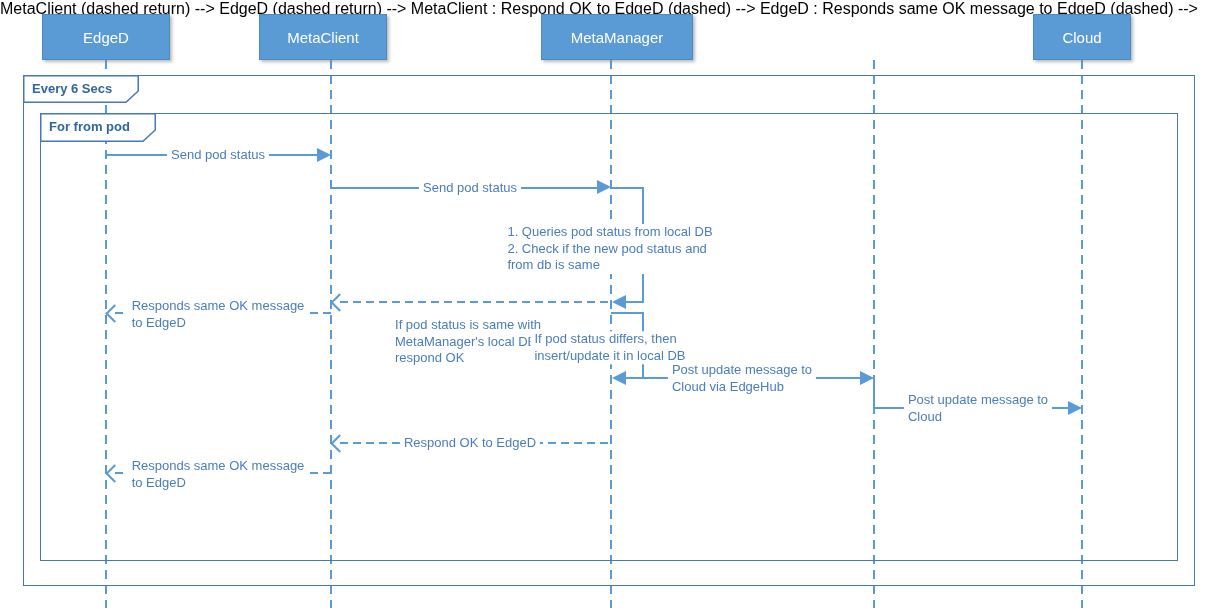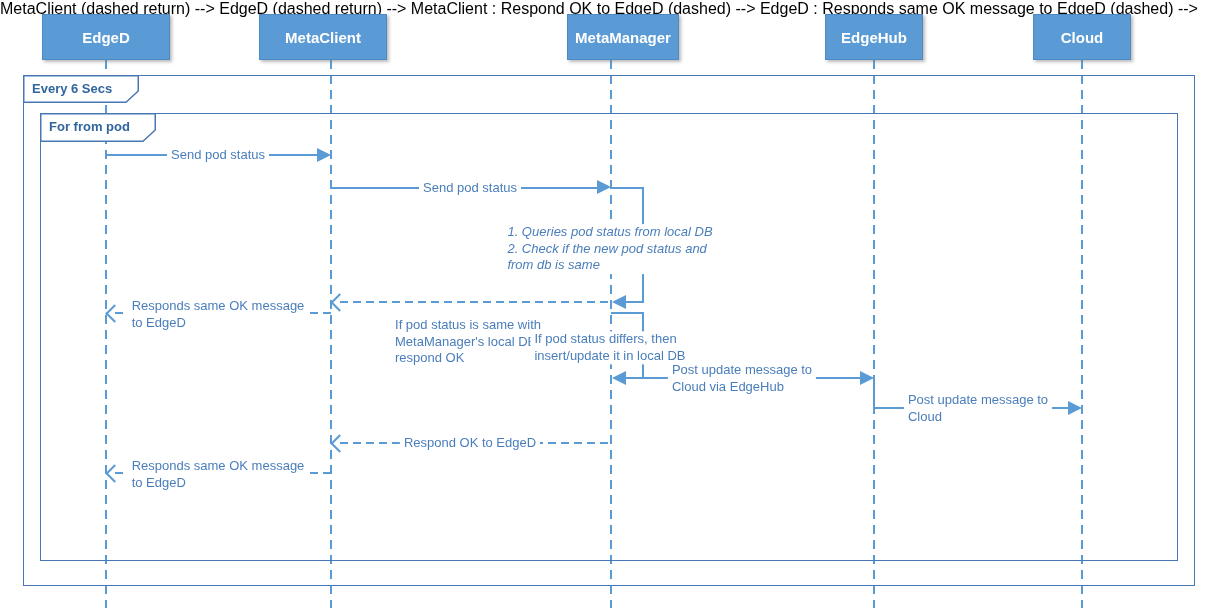--- a/index.html
+++ b/index.html
@@ -5,21 +5,21 @@
   html,body{margin:0;padding:0;background:#fff;}
   .canvas{
     position:relative;width:1213px;height:612px;background:#ffffff;
     font-family:"Liberation Sans",sans-serif;overflow:hidden;
   }
   
   .actor{
     position:absolute;top:14px;height:46px;z-index:6;
     background:var(--boxFill);color:var(--boxText);
     display:flex;align-items:center;justify-content:center;
-    font-weight:bold;font-size:15px;
+    font-weight:normal;font-size:15px;
     border:1px solid #4e8ac2;box-shadow:2px 2px 3px rgba(130,130,130,.55);
     box-sizing:border-box;
   }
   
   .lifeline{
     position:absolute;top:60px;height:548px;width:2px;z-index:1;
     background:repeating-linear-gradient(to bottom,var(--line) 0 9px,transparent 9px 15px);
   }
   
   .frame{position:absolute;border:1.5px solid var(--frame);box-sizing:border-box;background:transparent;z-index:2;}
@@ -75,40 +75,39 @@
   <div class="frag-label" style="left:40px;top:113px;width:116px;height:29px;">
     <svg width="116" height="29">
       <polygon points="0.75,0.75 115.25,0.75 115.25,17 103,28.25 0.75,28.25" fill="#ffffff" stroke="#4778b3" stroke-width="1.5"></polygon>
     </svg>
     <span>For from pod</span>
   </div>
 
   
   <div class="actor" style="left:42px;width:128px;">EdgeD</div>
   <div class="actor" style="left:259px;width:128px;">MetaClient</div>
-  <div class="actor" style="left:567px;width:112px;">MetaManager</div>
-  <div class="actor" style="left:825px;width:98px;">EdgeHub</div>
+  <div class="actor" style="left:541px;width:152px;">MetaManager</div>
   <div class="actor" style="left:1033px;width:98px;">Cloud</div>
 
   
   <div class="hline" style="left:106px;top:154px;width:212px;"></div>
   <div class="arr-r" style="left:317px;top:148px;"></div>
   <div class="msg-label" style="left:218px;top:155px;">Send pod status</div>
 
   
   <div class="hline" style="left:331px;top:187px;width:267px;"></div>
   <div class="arr-r" style="left:597px;top:180px;"></div>
   <div class="msg-label" style="left:470px;top:188px;">Send pod status</div>
 
   
   <div class="hline" style="left:611px;top:187px;width:33px;"></div>
   <div class="vline" style="left:642px;top:187px;height:115px;"></div>
   <div class="hline" style="left:624px;top:301px;width:20px;"></div>
   <div class="arr-l" style="left:612px;top:295px;"></div>
-  <div class="msg-label" style="left:610px;top:249px;font-style:italic;">1. Queries pod status from local DB
+  <div class="msg-label" style="left:610px;top:249px;">1. Queries pod status from local DB
 2. Check if the new pod status and
 from db is same</div>
 
    MetaClient (dashed return) --&gt;
   <div class="hline dash" style="left:340px;top:301px;width:271px;"></div>
   <div class="chev-l" style="left:333px;top:296px;"></div>
   <div class="msg-label" style="left:468px;top:302px;margin-top:40px;">If pod status is same with
 MetaManager's local DB,
 respond OK</div>
 

